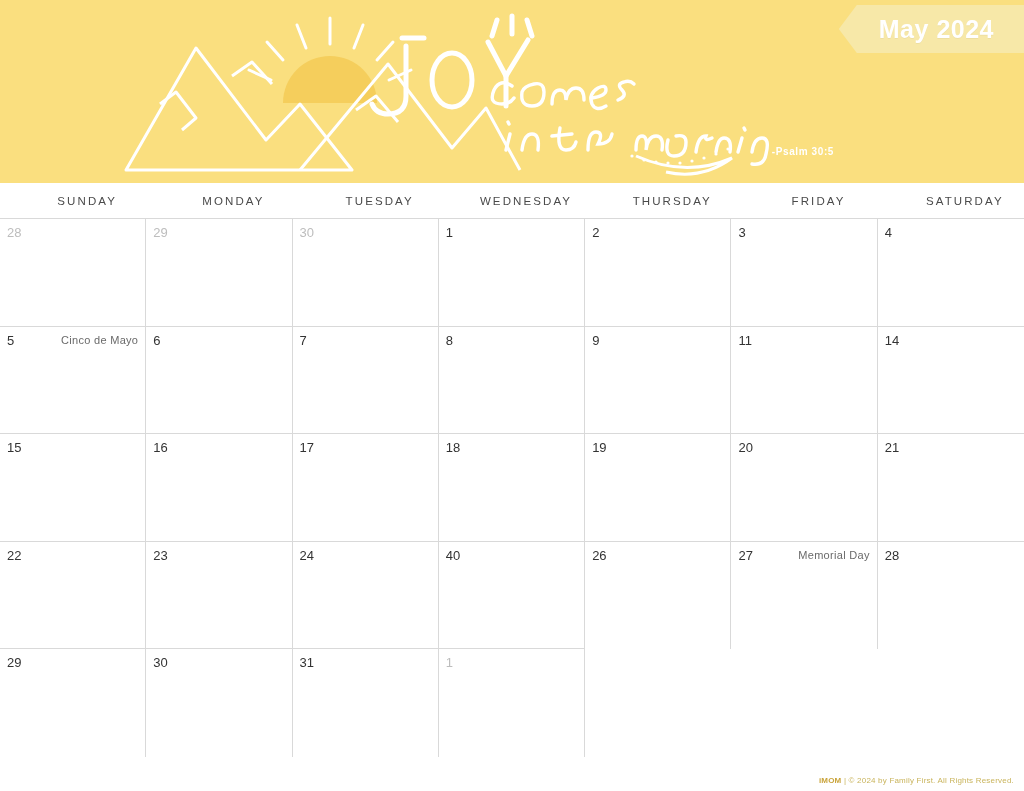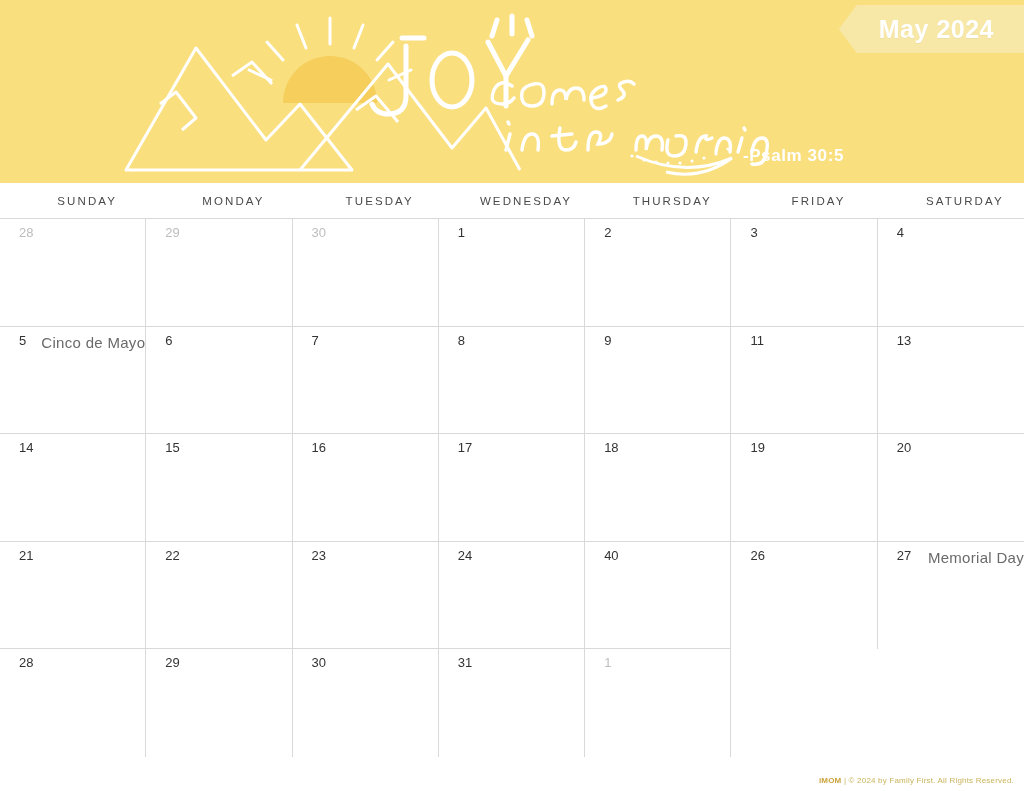--- a/index.html
+++ b/index.html
@@ -46,23 +46,23 @@
   .month-ribbon .month-label {
     font-family: "Liberation Sans", sans-serif;
     font-size: 25px;
     font-weight: bold;
     color: #ffffff;
     letter-spacing: 0.5px;
     text-shadow: 0 1px 0 rgba(0,0,0,0.04);
   }
   .verse-ref {
     position: absolute;
-    right: 180px;
+    right: 190px;
     top: 146px;
-    font-size: 17px;
+    font-size: 10px;
     color: #ffffff;
     letter-spacing: 0.6px;
     font-weight: bold;
   }
 
   
   .weekdays {
     display: grid;
     grid-template-columns: repeat(7, 1fr);
     width: 1024px;
@@ -87,38 +87,38 @@
     display: grid;
     grid-template-columns: repeat(7, 1fr);
     grid-auto-rows: 107.5px;
     width: 1024px;
     border-left: none;
   }
   .cell {
     position: relative;
     border-right: 1px solid #d9d9d9;
     border-bottom: 1px solid #d9d9d9;
-    padding: 7px 7px 0 19px;
+    padding: 7px 7px 0 7px;
     background: #ffffff;
     overflow: hidden;
   }
   .cell:nth-child(7n) { border-right: none; }
   .grid .cell:nth-last-child(-n+7) { border-bottom: none; }
   .daynum {
     font-size: 13px;
     color: #333333;
     font-weight: normal;
     line-height: 1;
   }
   .cell.out .daynum { color: #bdbdbd; }
   .event {
     position: absolute;
-    right: 0;
+    right: 7px;
     top: 7px;
-    font-size: 15px;
+    font-size: 11px;
     color: #6a6a6a;
     letter-spacing: 0.3px;
     white-space: nowrap;
   }
 
   
   .footer {
     position: absolute;
     right: 10px;
     bottom: 6px;
@@ -257,23 +257,20 @@
       <div class="cell">
         <div class="daynum">8</div>
       </div>
       <div class="cell">
         <div class="daynum">9</div>
       </div>
       <div class="cell">
         <div class="daynum">11</div>
       </div>
       <div class="cell">
-        <div class="daynum">13</div>
-      </div>
-      <div class="cell">
         <div class="daynum">14</div>
       </div>
       <div class="cell">
         <div class="daynum">15</div>
       </div>
       <div class="cell">
         <div class="daynum">16</div>
       </div>
       <div class="cell">
         <div class="daynum">17</div>

